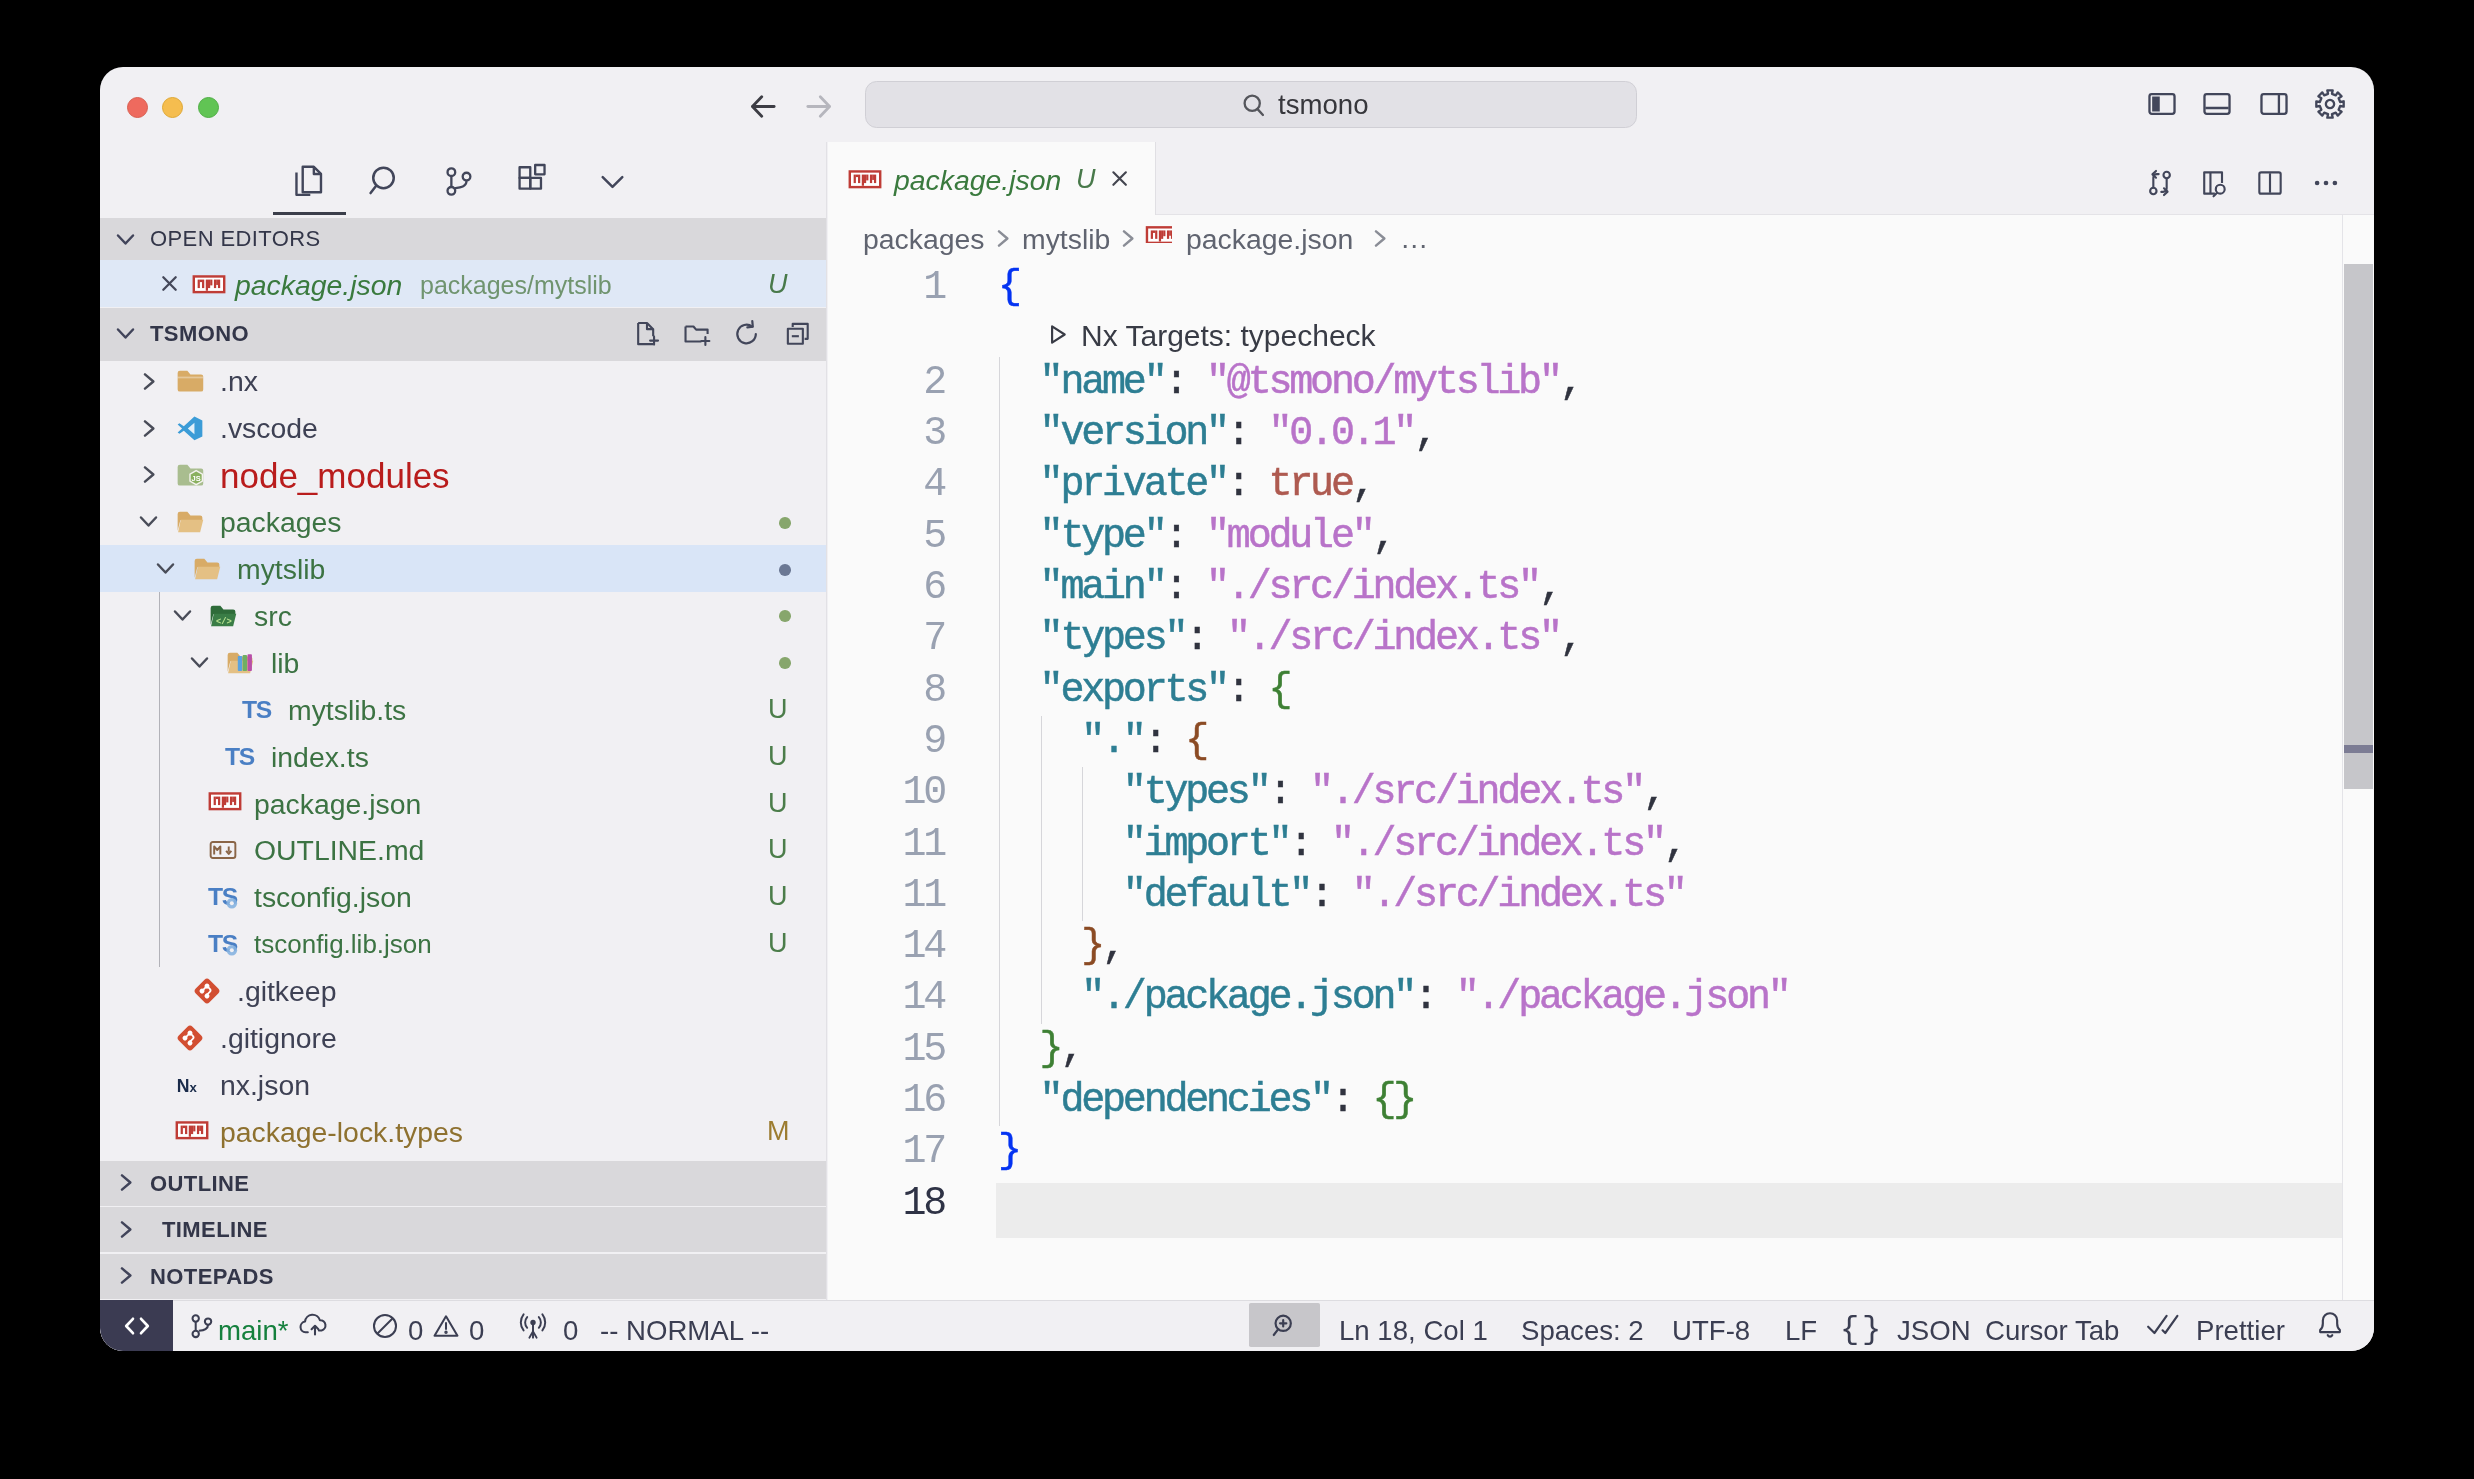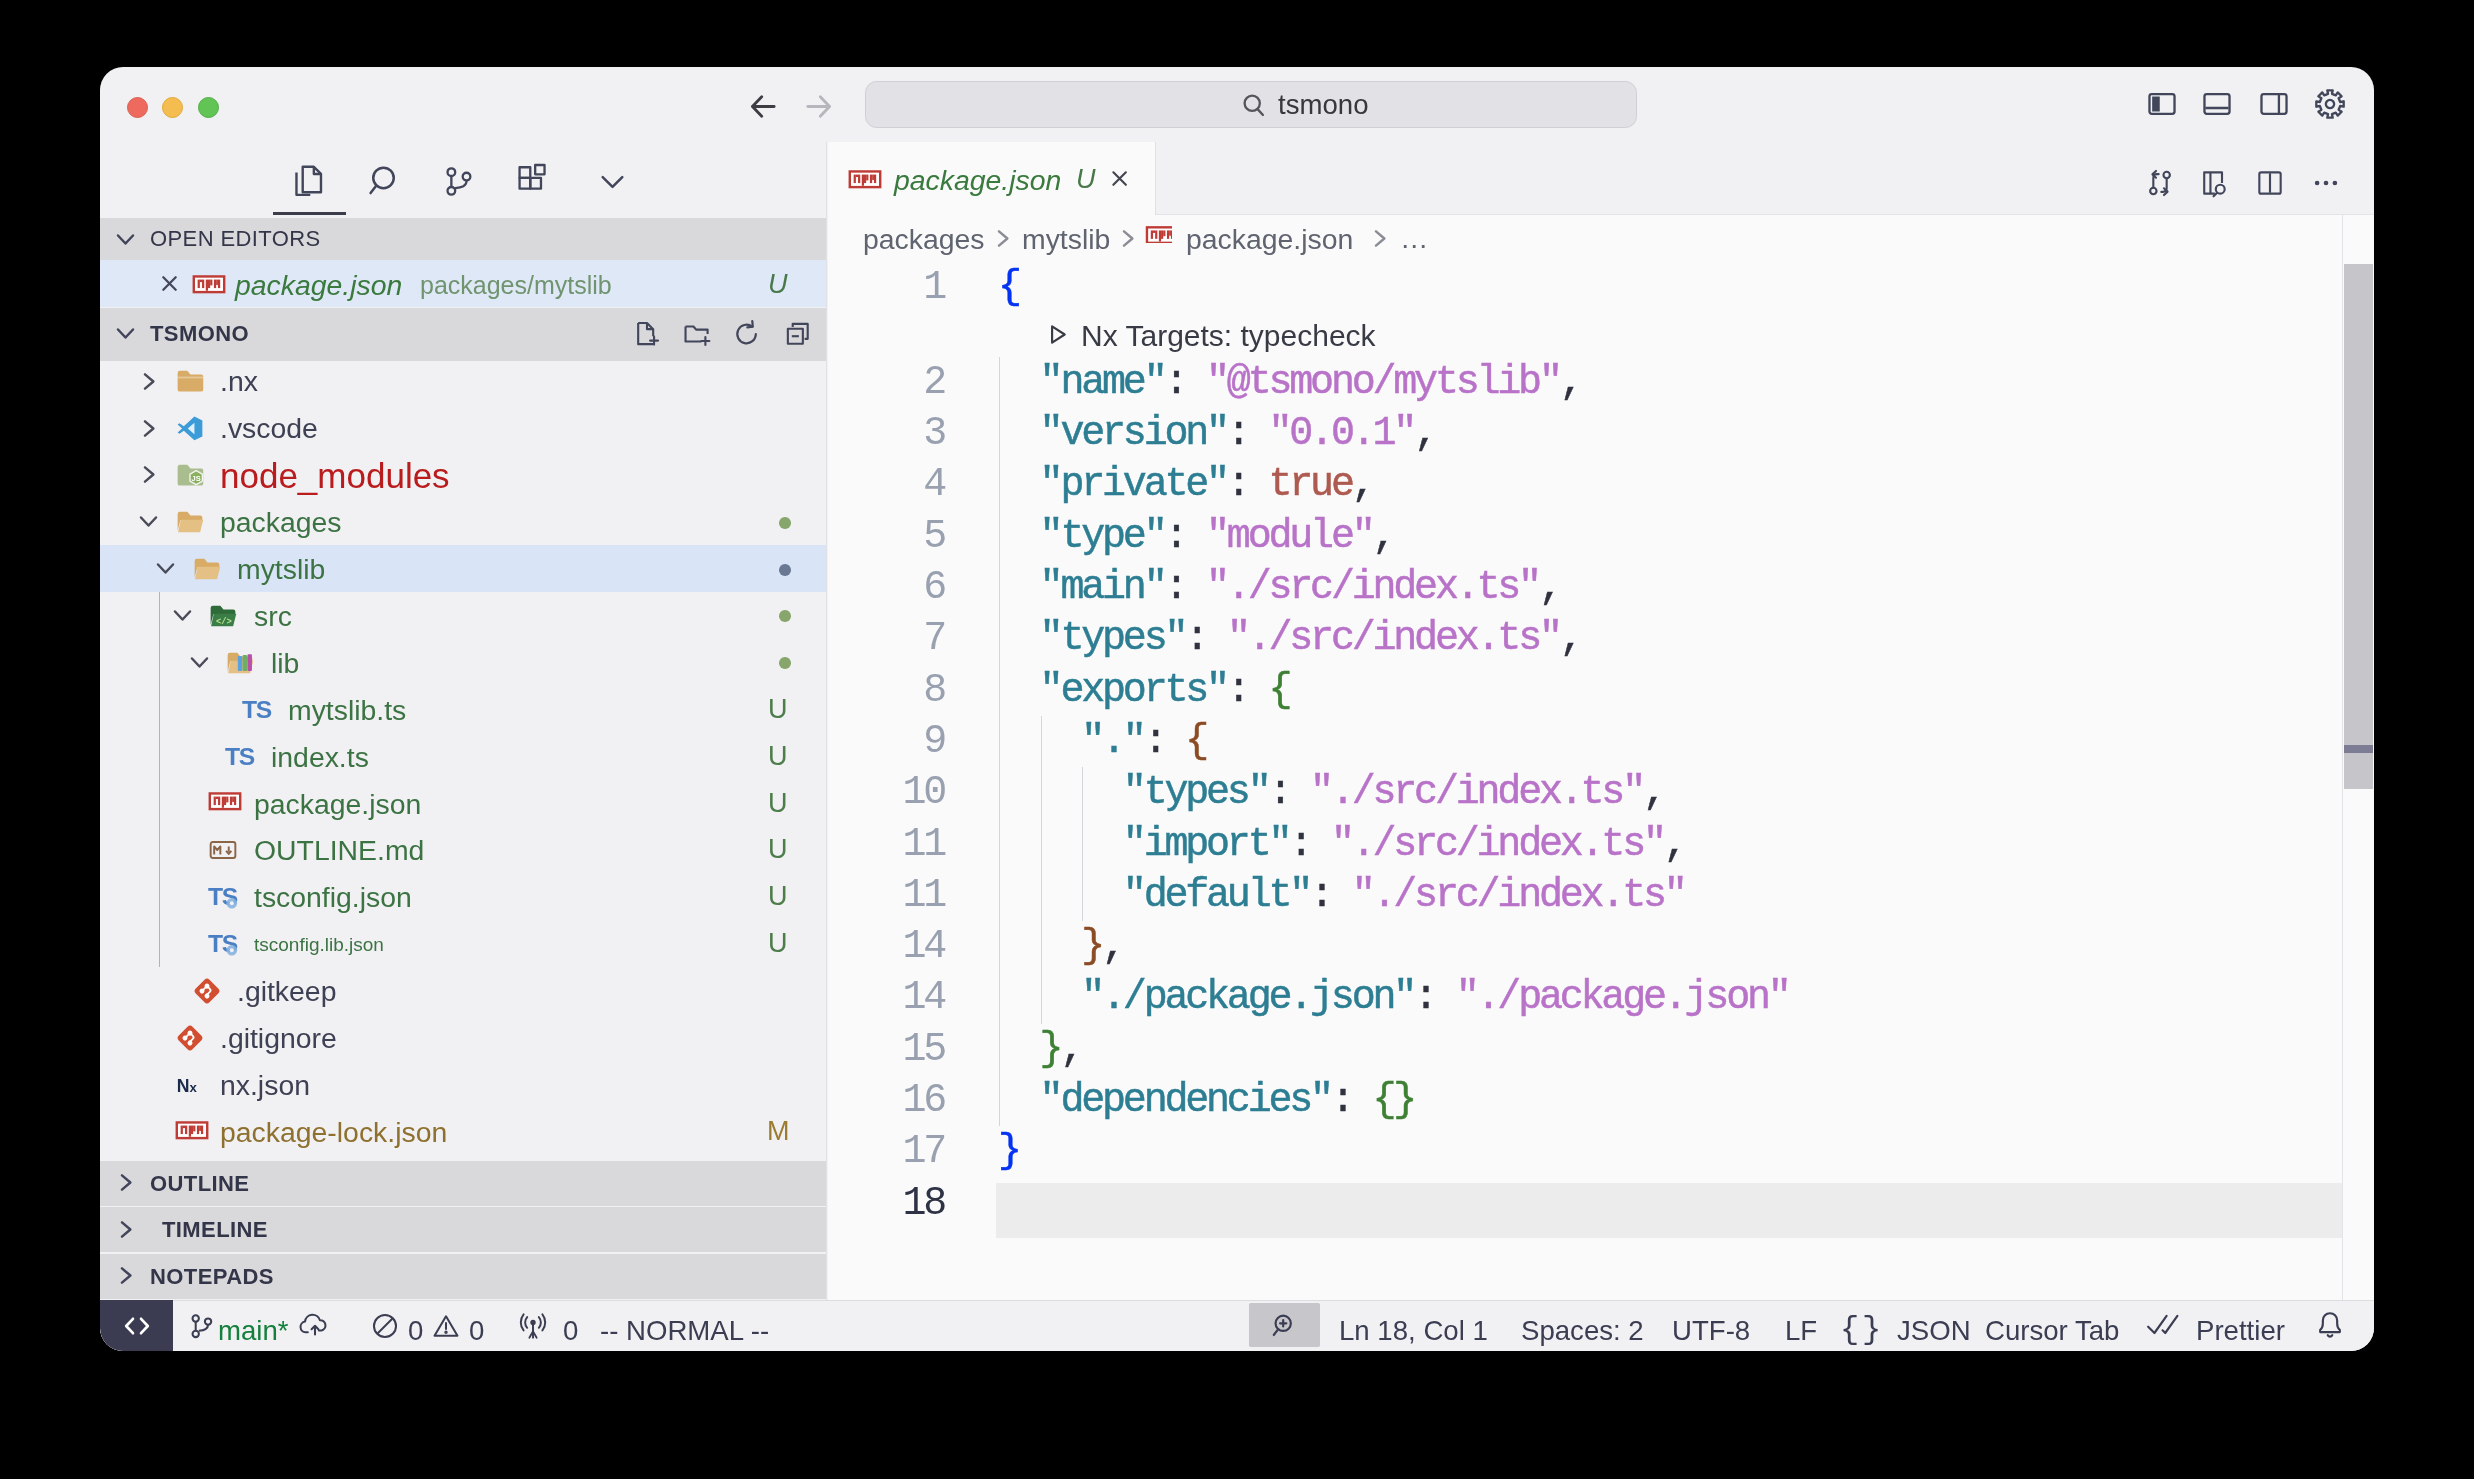--- a/index.html
+++ b/index.html
@@ -271,21 +271,21 @@
         <circle cx="27" cy="24" r="6" fill="#86b3e0" opacity="0.9"></circle>
         <circle cx="27" cy="24" r="2.3" fill="#f1f0f3"></circle>
       </svg></div>
 <div class="abs" style="left:154px;top:814px;font-size:28.4px;line-height:33px;color:#3c7343">tsconfig.json</div>
 <div class="abs" style="left:668px;top:814px;font-size:27px;color:#4c7d4a">U</div>
 <div style="position:absolute;left:108px;top:862px;"><svg width="30" height="30" viewBox="0 0 34 34" style="">
         <text x="0" y="26" font-size="28" font-weight="bold" fill="#4a7fc4" font-family="Liberation Sans" letter-spacing="-1.5">TS</text>
         <circle cx="27" cy="24" r="6" fill="#86b3e0" opacity="0.9"></circle>
         <circle cx="27" cy="24" r="2.3" fill="#f1f0f3"></circle>
       </svg></div>
-<div class="abs" style="left:154px;top:861px;font-size:19px;line-height:33px;color:#3c7343">tsconfig.lib.json</div>
+<div class="abs" style="left:154px;top:861px;font-size:26px;line-height:33px;color:#3c7343">tsconfig.lib.json</div>
 <div class="abs" style="left:668px;top:861px;font-size:27px;color:#4c7d4a">U</div>
 <div style="position:absolute;left:92px;top:909px;"><svg width="30" height="30" viewBox="0 0 34 34" style="">
         <g transform="rotate(45 17 17)">
 <rect x="6" y="6" width="22" height="22" rx="4" fill="#d24e31"></rect>
 <g stroke="#fff" stroke-width="2" fill="#fff">
 <circle cx="13" cy="13" r="1.8"></circle>
             <circle cx="21" cy="21" r="1.8"></circle>
             <circle cx="13" cy="21" r="1.8"></circle>
 <path d="M13 14.5 v5"></path>
             <path d="M14.5 13 h3 a2.5 2.5 0 0 1 2.5 2.5 v4" fill="none"></path>
@@ -319,21 +319,21 @@
             <rect x="11.2" y="9.5" width="2.5" height="9.5"></rect>
 <rect x="15.4" y="9.5" width="2.5" height="12.5"></rect>
             <rect x="17.9" y="9.5" width="2.4" height="9.5"></rect>
             <rect x="20.3" y="9.5" width="2.5" height="6.5"></rect>
 <rect x="24.5" y="9.5" width="2.5" height="9.5"></rect>
             <rect x="27" y="9.5" width="2" height="6"></rect>
             <rect x="29" y="9.5" width="2.5" height="9.5"></rect>
 </g>
         </g>
       </svg></div>
-<div class="abs" style="left:120px;top:1049px;font-size:28.4px;line-height:33px;color:#8e712f">package-lock.json</div>
+<div class="abs" style="left:120px;top:1049px;font-size:28.4px;line-height:33px;color:#8e712f">package-lock.types</div>
 <div class="abs" style="left:667px;top:1049px;font-size:27px;color:#9c7c30">M</div>
 <div class="abs" style="left:59px;top:525px;width:1.3px;height:375px;background:#b2b2b8"></div>
 <div class="abs" style="left:0;top:1094px;width:726px;height:45px;background:#d9d8db"></div>
 <div style="position:absolute;left:14.2px;top:1104px;"><svg width="23" height="23" viewBox="0 0 26 26" style="">
         <path d="M9 5 L18.5 13 L9 21" fill="none" stroke="#41445a" stroke-width="2.8" stroke-linejoin="round" stroke-linecap="round"></path>
       </svg></div>
 <div class="abs" style="left:50px;top:1104px;font-size:22px;font-weight:bold;color:#333649;letter-spacing:0.4px">OUTLINE</div>
 <div class="abs" style="left:0;top:1140px;width:726px;height:45px;background:#d9d8db"></div>
 <div style="position:absolute;left:14.2px;top:1151px;"><svg width="23" height="23" viewBox="0 0 26 26" style="">
         <path d="M9 5 L18.5 13 L9 21" fill="none" stroke="#41445a" stroke-width="2.8" stroke-linejoin="round" stroke-linecap="round"></path>

